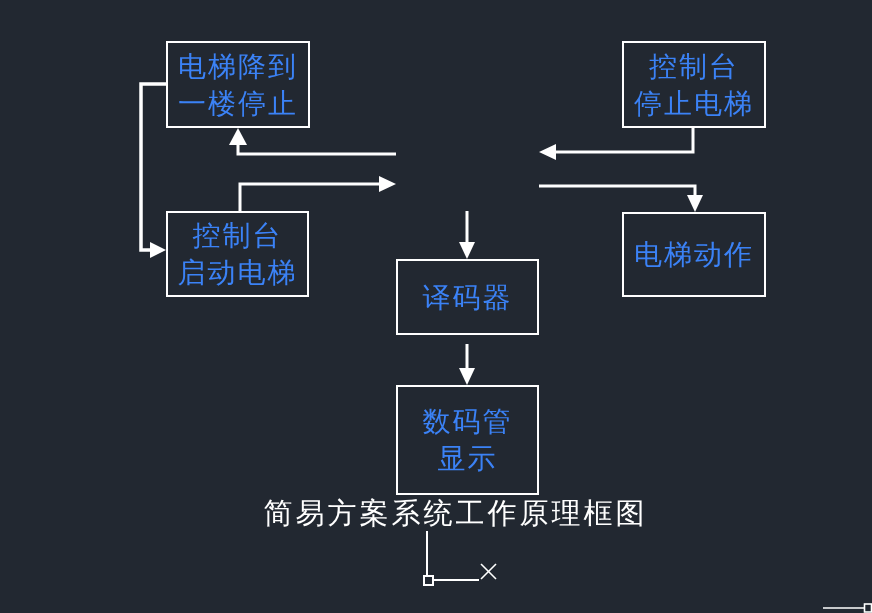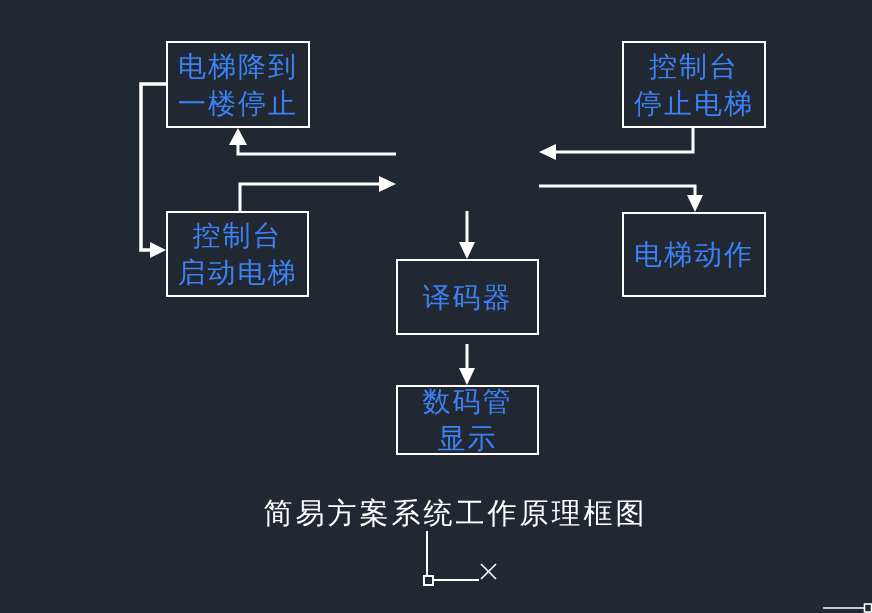--- a/index.html
+++ b/index.html
@@ -49,21 +49,21 @@
     white-space: nowrap;
     font-weight: 400;
   }
   
   #box-descend        { left: 166px; top: 41px;  width: 144px; height: 87px; }
   #box-console-stop   { left: 622px; top: 41px;  width: 144px; height: 87px; }
   #box-mcu            { left: 396px; top: 125px; width: 143px; height: 86px; }
   #box-console-start  { left: 166px; top: 211px; width: 143px; height: 86px; }
   #box-action         { left: 622px; top: 212px; width: 144px; height: 85px; }
   #box-decoder        { left: 396px; top: 259px; width: 143px; height: 76px; }
-  #box-display        { left: 396px; top: 385px; width: 143px; height: 70px; text-align: center; }
+  #box-display        { left: 396px; top: 385px; width: 143px; height: 110px; text-align: center; }
 </style>
 </head>
 <body>
 
 <div id="stage" style="background: rgb(34, 40, 49);">
 
   <svg id="connector-layer" width="872" height="613" viewBox="0 0 872 613">
 
     <g>
       <polyline points="166,84 141,84 141,250 152,250" fill="none" stroke="#ffffff" stroke-width="3.5"></polyline>

